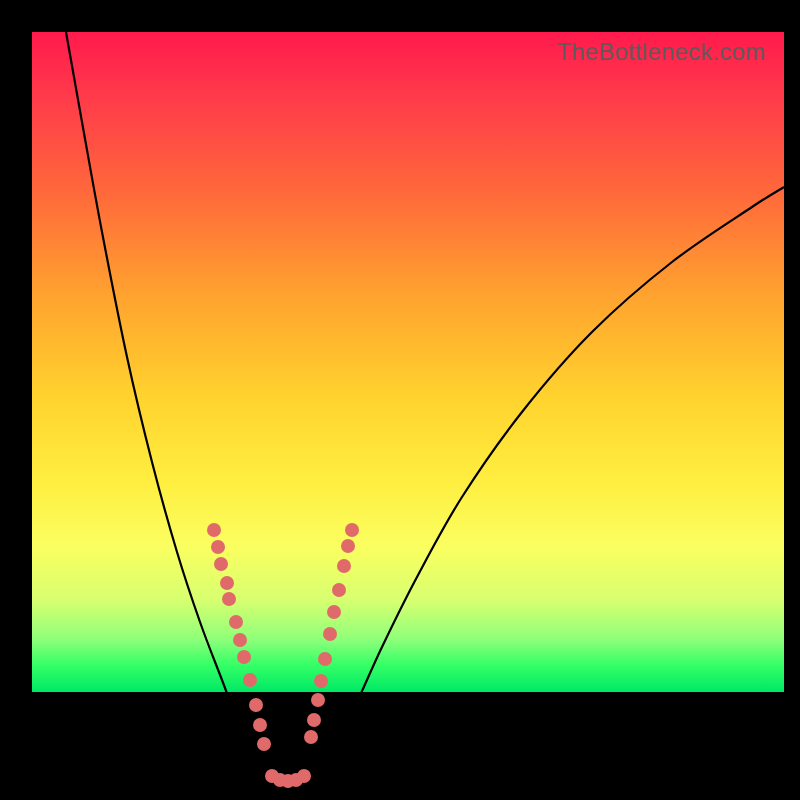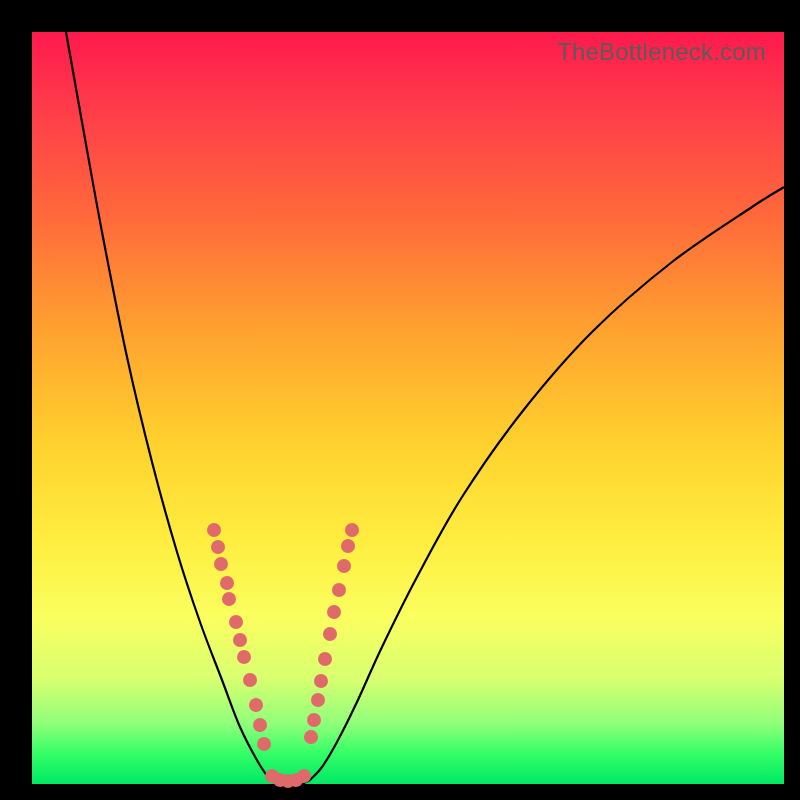--- a/index.html
+++ b/index.html
@@ -8,21 +8,21 @@
     width: 800px;
     height: 800px;
     background: #000;
     position: relative;
   }
   .plot-area {
     position: absolute;
     left: 32px;
     top: 32px;
     width: 752px;
-    height: 752px;
+    height: 660px;
     background: linear-gradient(to bottom,
       #ff1a4d 0%,
       #ff3b4a 10%,
       #ff6b3a 25%,
       #ffa32f 40%,
       #ffd22e 55%,
       #ffee40 68%,
       #faff60 78%,
       #d8ff70 86%,
       #8fff7a 92%,

